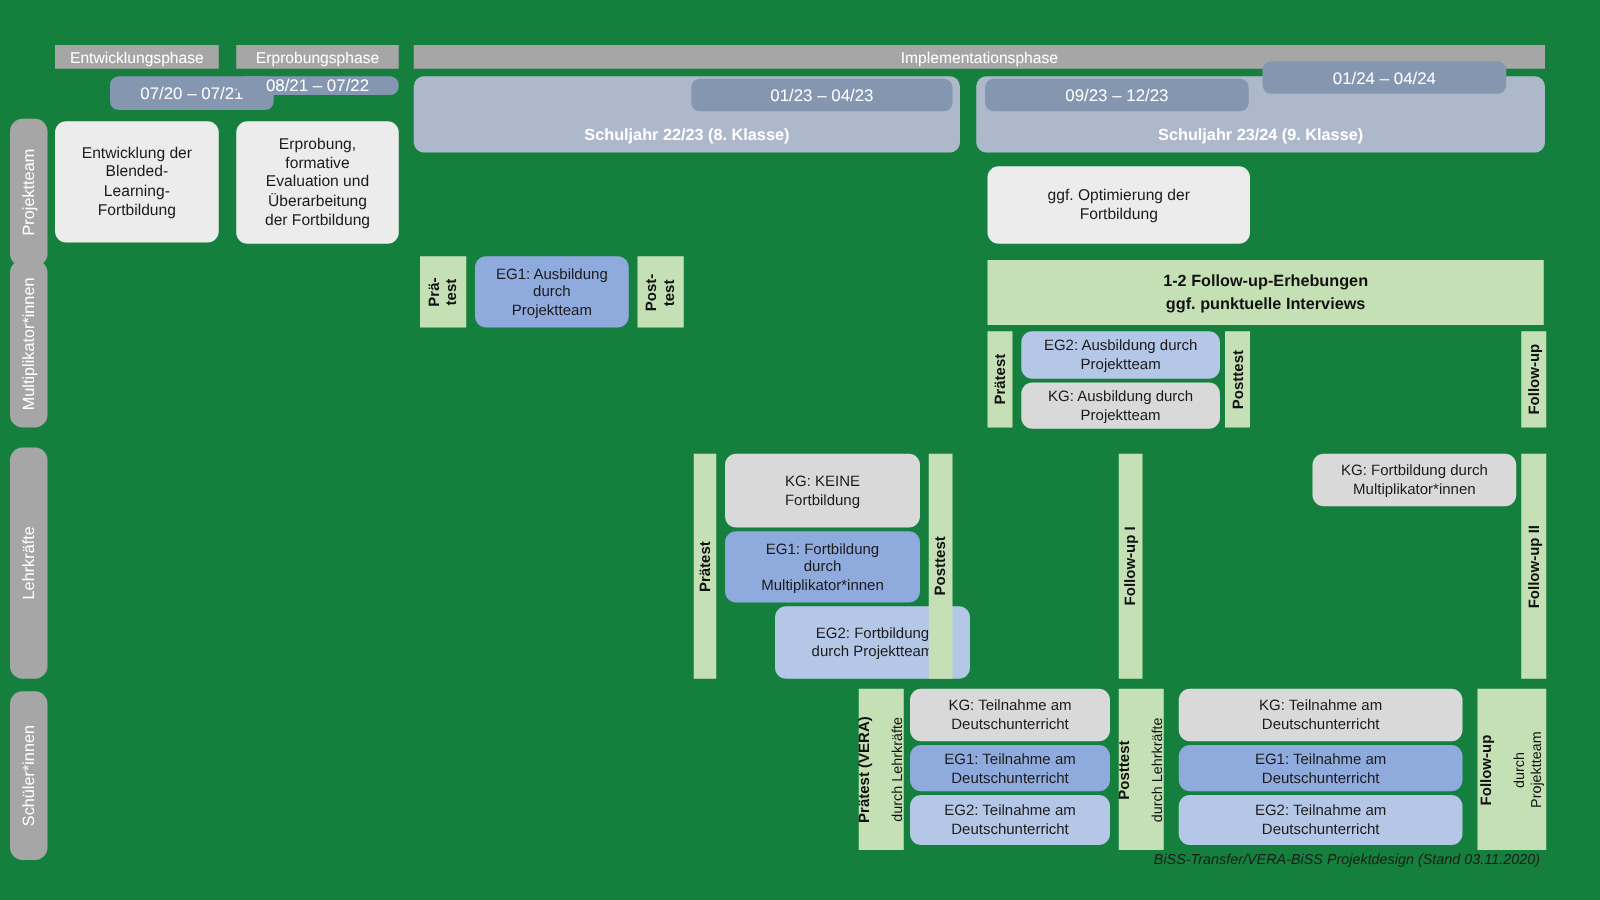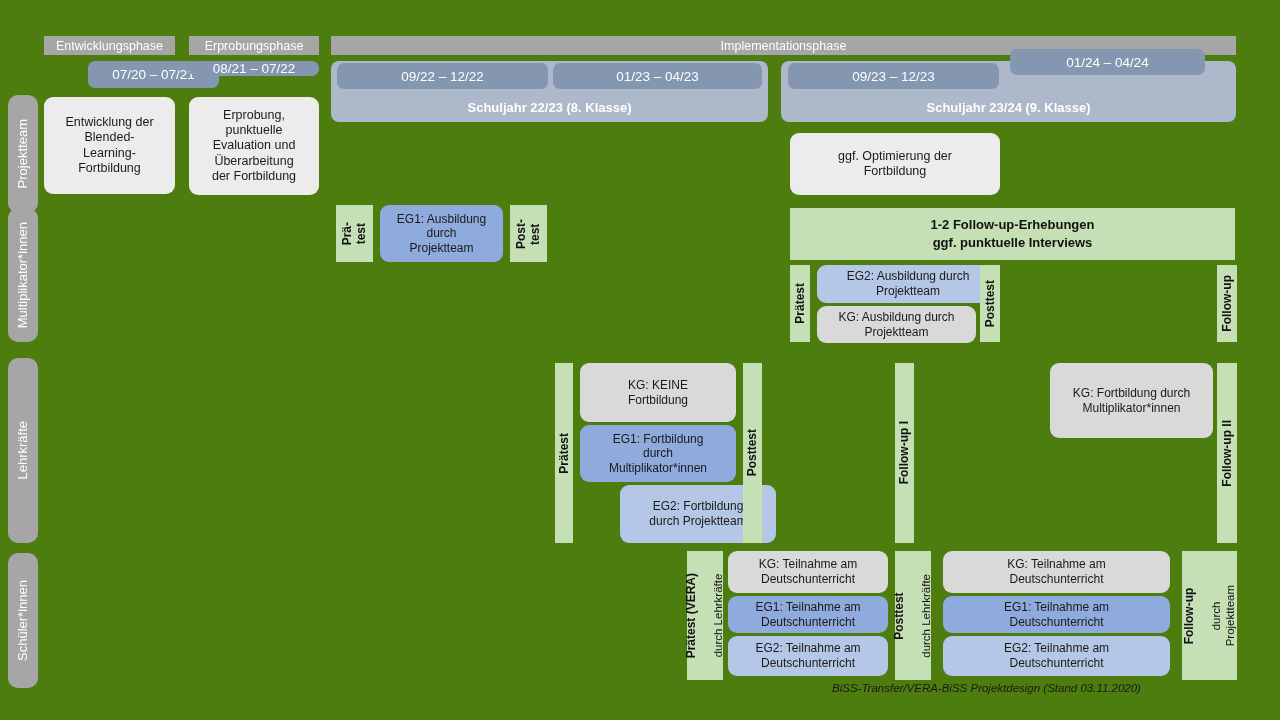--- a/index.html
+++ b/index.html
@@ -1,17 +1,17 @@
 <!DOCTYPE html>
 <html><head>
 <meta charset="utf-8">
 <style>
   html,body { margin:0; padding:0; background:#ffffff; }
   .canvas {
-    position:relative; width:1280px; height:720px; background:#4d7c0f;
+    position:relative; width:1280px; height:720px; background:#15803d;
     font-family:"Liberation Sans","DejaVu Sans",sans-serif; overflow:hidden;text-decoration:underline;
   }
   .abs { position:absolute; box-sizing:border-box; }
 
   .phase-header {
     background:#a6a6a6; color:#ffffff; font-size:12.5px;
     display:flex; align-items:center; justify-content:center;
   }
   .datebar {
     background:#8496b0; color:#ffffff; font-size:13.5px; border-radius:7px;
@@ -49,37 +49,36 @@
   }
   .vtext {
     writing-mode:vertical-rl; transform:rotate(180deg);
     text-align:center; white-space:pre-line;
     font-weight:bold; font-size:12px; color:#111111; line-height:1.18;
   }
   .vtext span { display:block; }
   .vtext .sub { font-weight:normal; font-size:11.5px; }
 
   .footer {
-    font-style:italic; font-size:11.5px; color:#1a1a1a; 
+    font-style:italic; font-size:11.5px; color:#1a1a1a; text-align:right;
   }
 </style>
 </head>
 <body>
 
 <div class="canvas">
 
   <div class="abs phase-header" style="left:44px;top:36px;width:131px;height:19px;">Entwicklungsphase</div>
   <div class="abs phase-header" style="left:189px;top:36px;width:130px;height:19px;">Erprobungsphase</div>
   <div class="abs phase-header" style="left:331px;top:36px;width:905px;height:19px;">Implementationsphase</div>
 
   <div class="abs datebar" style="left:44px;top:61px;width:131px;height:27px;margin-left:44px;">07/20 – 07/21</div>
   <div class="abs datebar" style="left:189px;top:61px;width:130px;height:15px;">08/21 – 07/22</div>
 
   <div class="abs sj-container" style="left:331px;top:61px;width:437px;height:61px;"></div>
-  <div class="abs datebar" style="left:337px;top:63px;width:211px;height:26px;">09/22 – 12/22</div>
   <div class="abs datebar" style="left:553px;top:63px;width:209px;height:26px;">01/23 – 04/23</div>
   <div class="abs sj-label" style="left:331px;top:95px;width:437px;height:24px;">Schuljahr 22/23 (8. Klasse)</div>
 
   <div class="abs sj-container" style="left:781px;top:61px;width:455px;height:61px;"></div>
   <div class="abs datebar" style="left:788px;top:63px;width:211px;height:26px;">09/23 – 12/23</div>
   <div class="abs datebar" style="left:1010px;top:49px;width:195px;height:26px;">01/24 – 04/24</div>
   <div class="abs sj-label" style="left:781px;top:95px;width:455px;height:24px;">Schuljahr 23/24 (9. Klasse)</div>
 
   <div class="abs rowlabel" style="left:8px;top:95px;width:30px;height:118px;">
     <div class="vtext">Projektteam</div>
@@ -92,21 +91,21 @@
   </div>
   <div class="abs rowlabel" style="left:8px;top:553px;width:30px;height:135px;">
     <div class="vtext">Schüler*innen</div>
   </div>
 
   <div class="abs box gray-lt f125" style="left:44px;top:97px;width:131px;height:97px;">Entwicklung der
 Blended-
 Learning-
 Fortbildung</div>
   <div class="abs box gray-lt f125" style="left:189px;top:97px;width:130px;height:98px;">Erprobung,
-punktuelle
+formative
 Evaluation und
 Überarbeitung
 der Fortbildung</div>
   <div class="abs box gray-lt f125" style="left:790px;top:133px;width:210px;height:62px;">ggf. Optimierung der
 Fortbildung</div>
 
   <div class="abs vbar" style="left:336px;top:205px;width:37px;height:57px;">
     <div class="vtext">Prä-
 test</div>
   </div>
@@ -117,21 +116,21 @@
     <div class="vtext">Post-
 test</div>
   </div>
 
   <div class="abs green-box" style="left:790px;top:208px;width:445px;height:52px;">1-2 Follow-up-Erhebungen
 ggf. punktuelle Interviews</div>
 
   <div class="abs vbar" style="left:790px;top:265px;width:20px;height:77px;">
     <div class="vtext">Prätest</div>
   </div>
-  <div class="abs box blue-l" style="left:817px;top:265px;width:182px;height:38px;">EG2: Ausbildung durch
+  <div class="abs box blue-l" style="left:817px;top:265px;width:159px;height:38px;">EG2: Ausbildung durch
 Projektteam</div>
   <div class="abs box kg" style="left:817px;top:306px;width:159px;height:37px;">KG: Ausbildung durch
 Projektteam</div>
   <div class="abs vbar" style="left:980px;top:265px;width:20px;height:77px;">
     <div class="vtext">Posttest</div>
   </div>
   <div class="abs vbar" style="left:1217px;top:265px;width:20px;height:77px;">
     <div class="vtext">Follow-up</div>
   </div>
 
@@ -144,21 +143,21 @@
 durch
 Multiplikator*innen</div>
   <div class="abs box blue-l" style="left:580px;top:485px;width:156px;height:58px;margin-left:40px;">EG2: Fortbildung
 durch Projektteam</div>
   <div class="abs vbar" style="left:743px;top:363px;width:19px;height:180px;">
     <div class="vtext">Posttest</div>
   </div>
   <div class="abs vbar" style="left:895px;top:363px;width:19px;height:180px;">
     <div class="vtext">Follow-up I</div>
   </div>
-  <div class="abs box kg" style="left:1050px;top:363px;width:163px;height:75px;">KG: Fortbildung durch
+  <div class="abs box kg" style="left:1050px;top:363px;width:163px;height:42px;">KG: Fortbildung durch
 Multiplikator*innen</div>
   <div class="abs vbar" style="left:1217px;top:363px;width:20px;height:180px;">
     <div class="vtext">Follow-up II</div>
   </div>
 
   <div class="abs vbar" style="left:687px;top:551px;width:36px;height:129px;">
     <div class="vtext">
       <span>Prätest (VERA)</span>
       <span class="sub">durch Lehrkräfte</span>
     </div>

